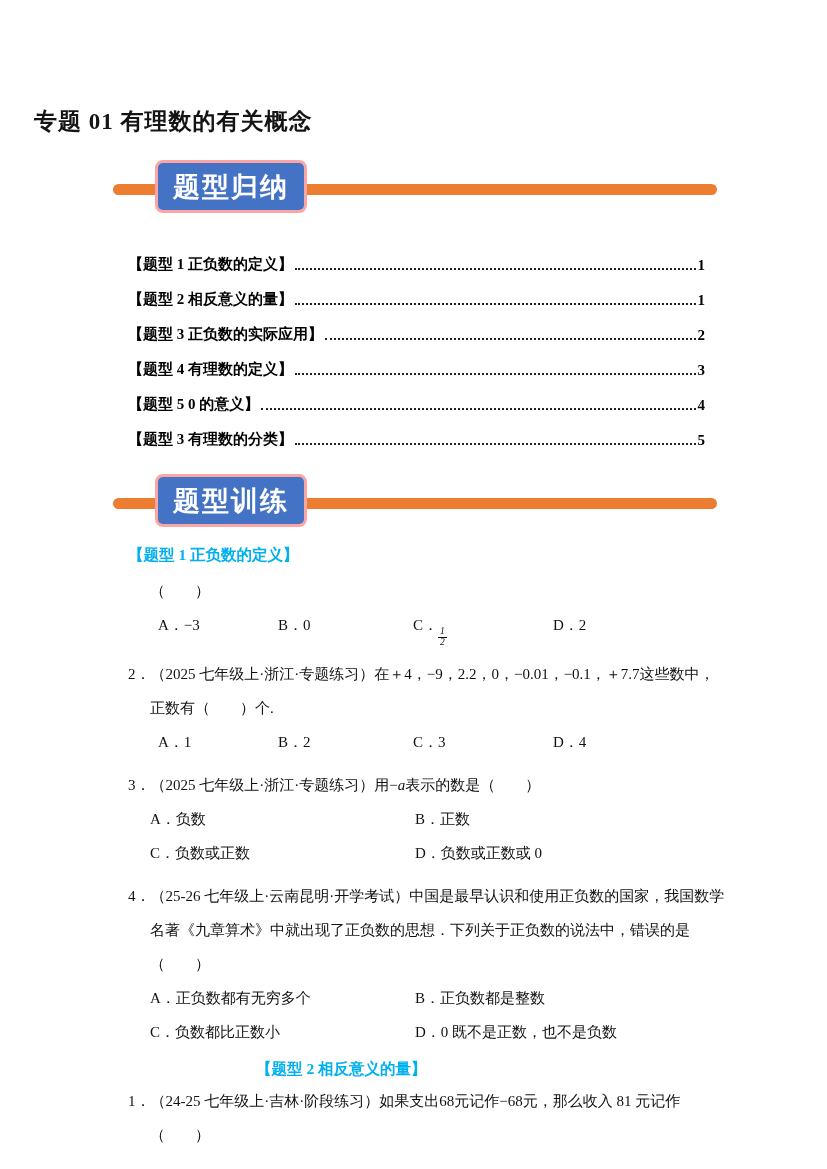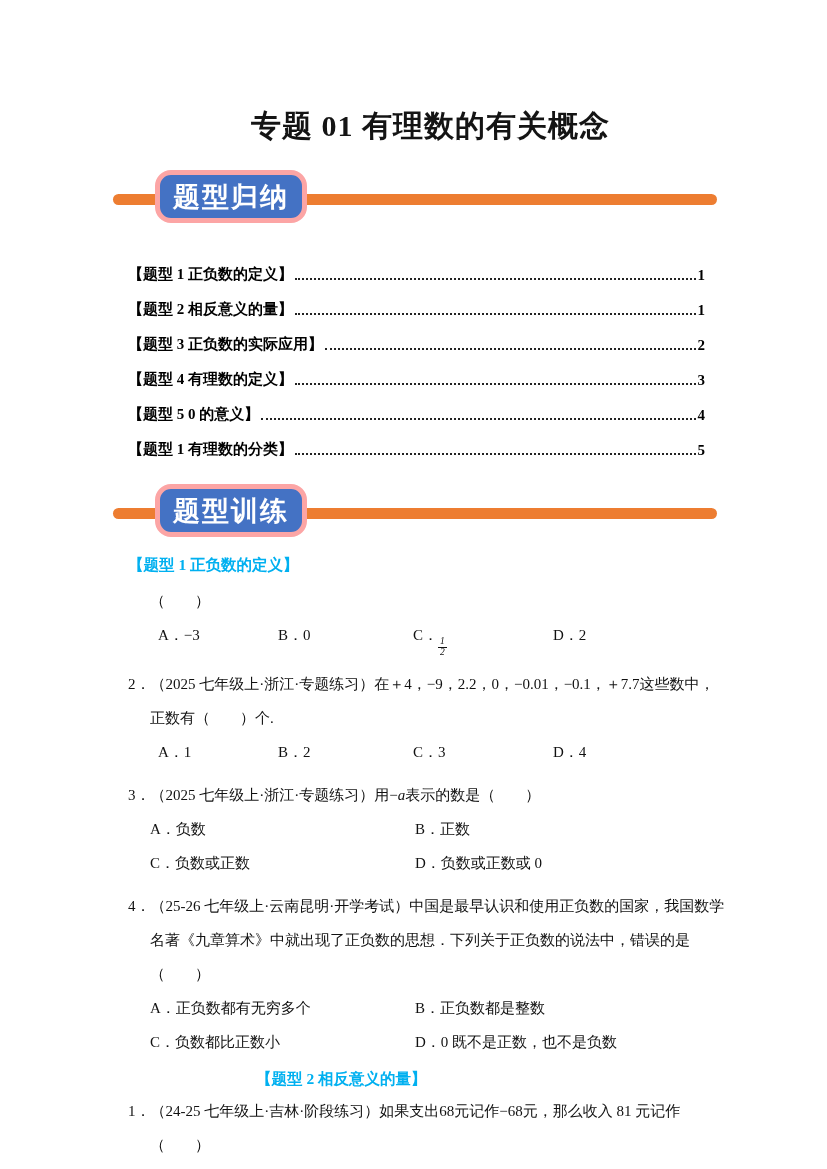--- a/index.html
+++ b/index.html
@@ -10,23 +10,23 @@
     height: 1169px;
     margin: 0 auto;
     background: #ffffff;
     font-family: "Liberation Serif", "DejaVu Serif", serif;
     color: #111111;
     overflow: hidden;
   }
   
   .doc-title {
     padding-top: 106px;
-    text-align: center;
+    text-align: left;
     text-indent: 34px;
-    font-size: 30px;
+    font-size: 23px;
     font-weight: bold;
     color: #141414;
     letter-spacing: 1px;
   }
   
   .banner { position: relative; height: 54px; }
   .banner .bar {
     position: absolute;
     left: 113px;
     width: 604px;
@@ -35,22 +35,22 @@
     border-radius: 6px;
     background: #ed7d31;
   }
   .banner .badge {
     position: absolute;
     left: 155px;
     top: 0;
     width: 152px;
     height: 53px;
     background: #4472c4;
-    border: 5px solid #fca5a5;
-    border-radius: 16px;
+    border: 3px solid #fca5a5;
+    border-radius: 8px;
     color: #ffffff;
     font-size: 27px;
     font-weight: bold;
     letter-spacing: 2px;
     display: flex;
     align-items: center;
     justify-content: center;
   }
   .banner1 { margin-top: 23px; }
   .banner2 { margin-top: 25px; }
@@ -136,21 +136,21 @@
       <span class="toc-label">【题型 4 有理数的定义】</span>
       <span class="toc-leader"></span>
       <span class="toc-page">3</span>
     </div>
     <div class="toc-row">
       <span class="toc-label">【题型 5 0 的意义】</span>
       <span class="toc-leader"></span>
       <span class="toc-page">4</span>
     </div>
     <div class="toc-row">
-      <span class="toc-label">【题型 1 有理数的分类】</span>
+      <span class="toc-label">【题型 3 有理数的分类】</span>
       <span class="toc-leader"></span>
       <span class="toc-page">5</span>
     </div>
   </div>
 
   <div class="banner banner2">
     <div class="bar"></div>
     <div class="badge">题型训练</div>
   </div>
 

